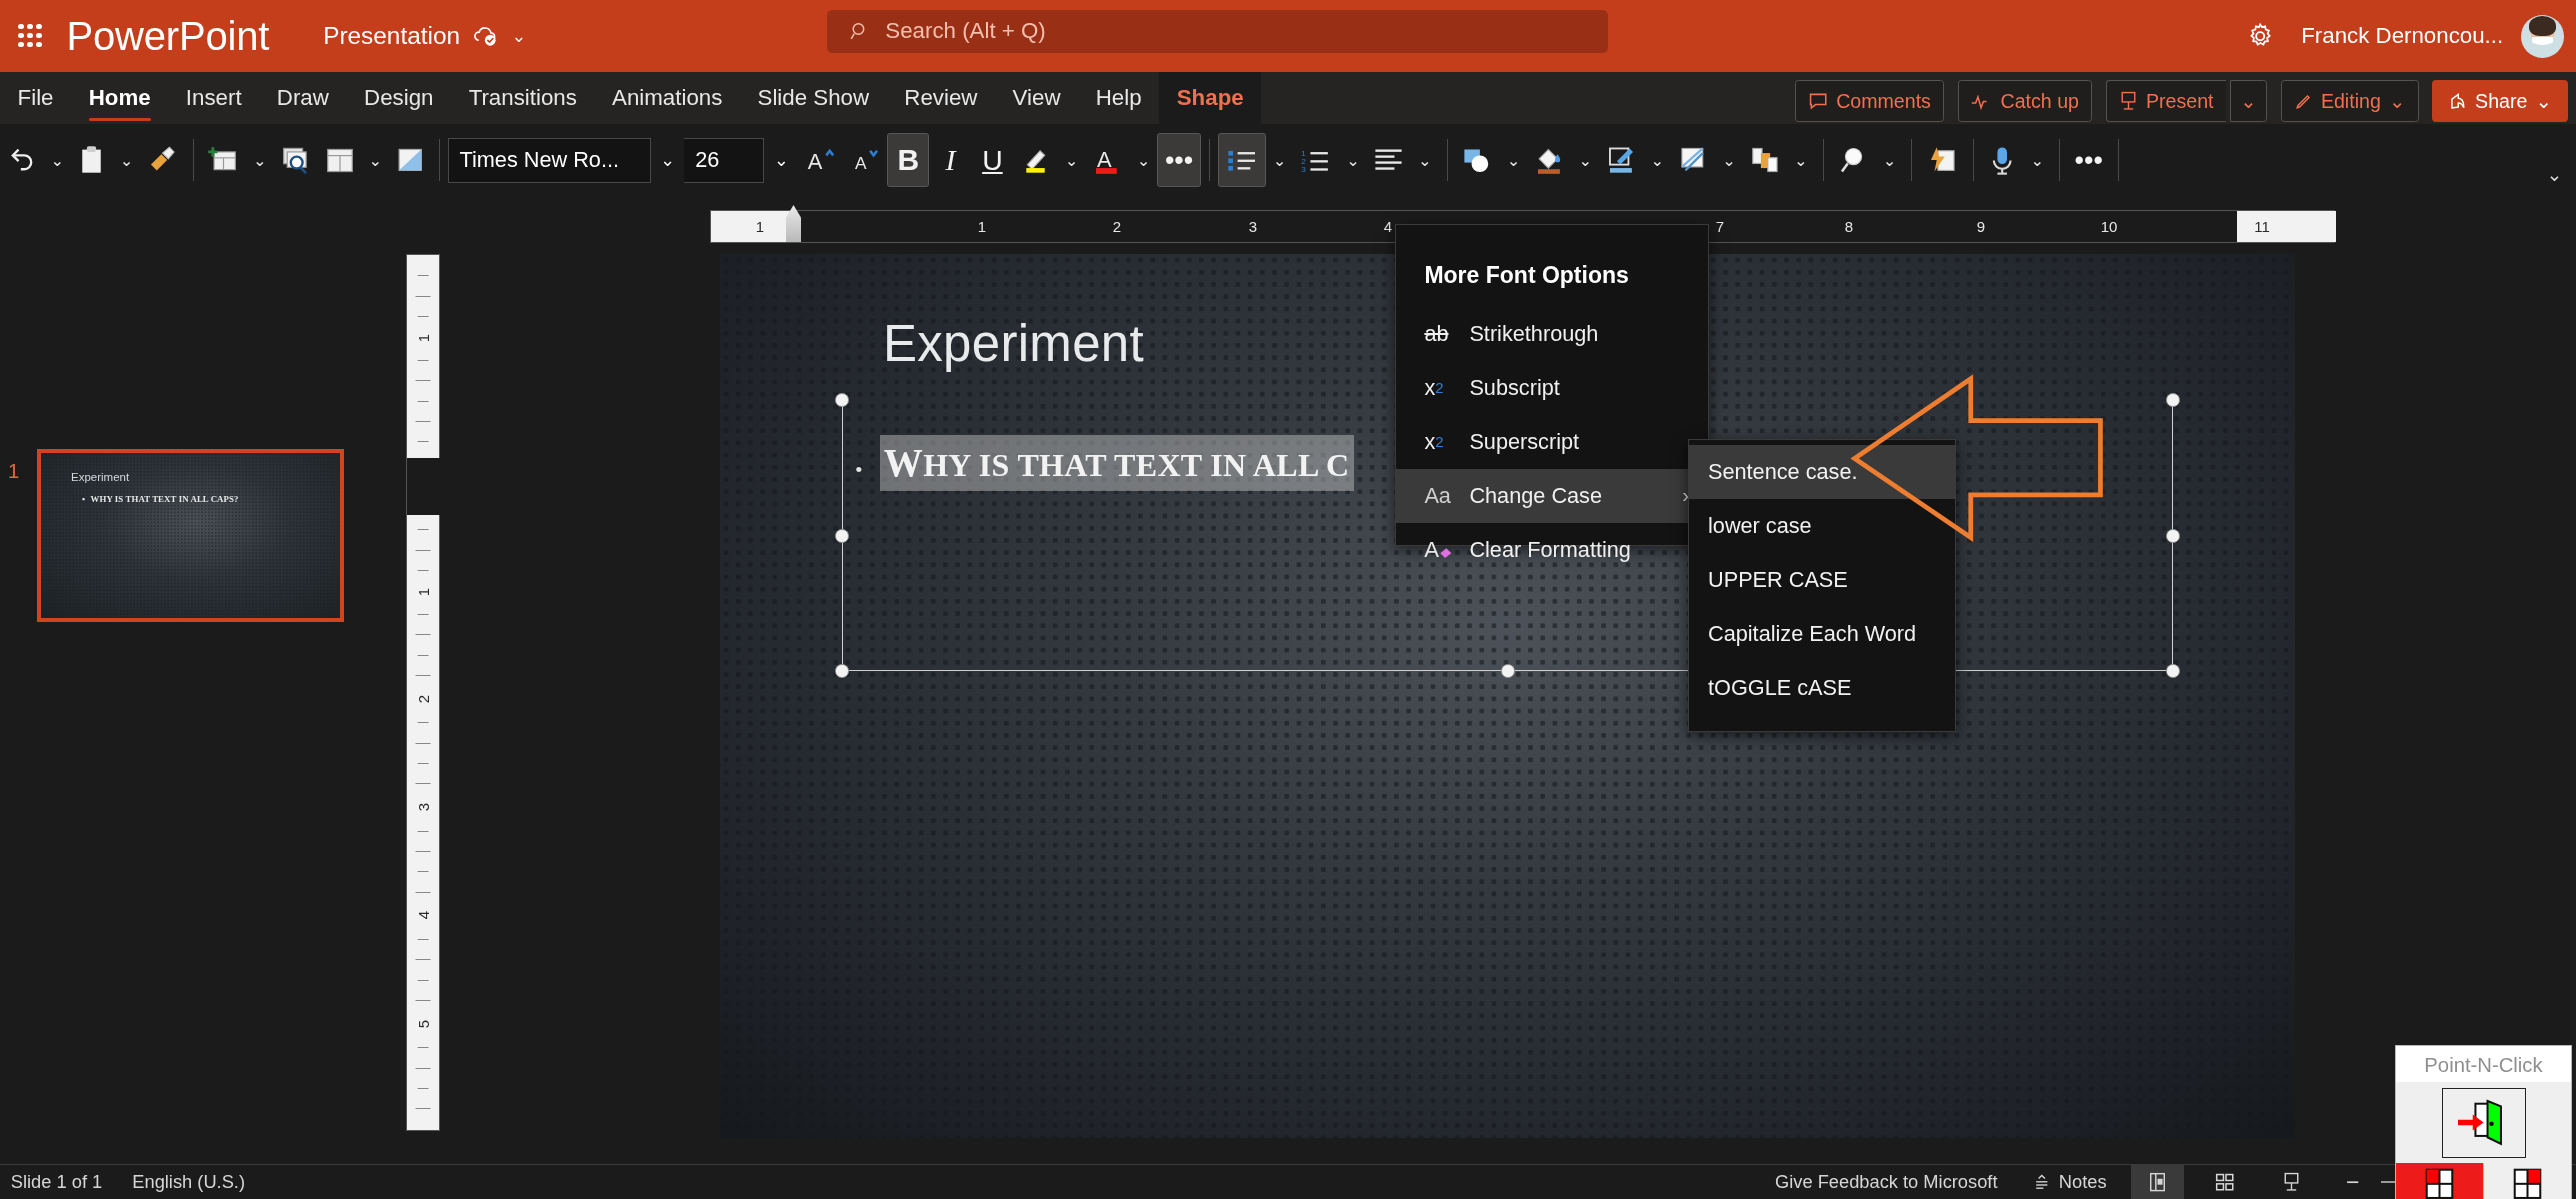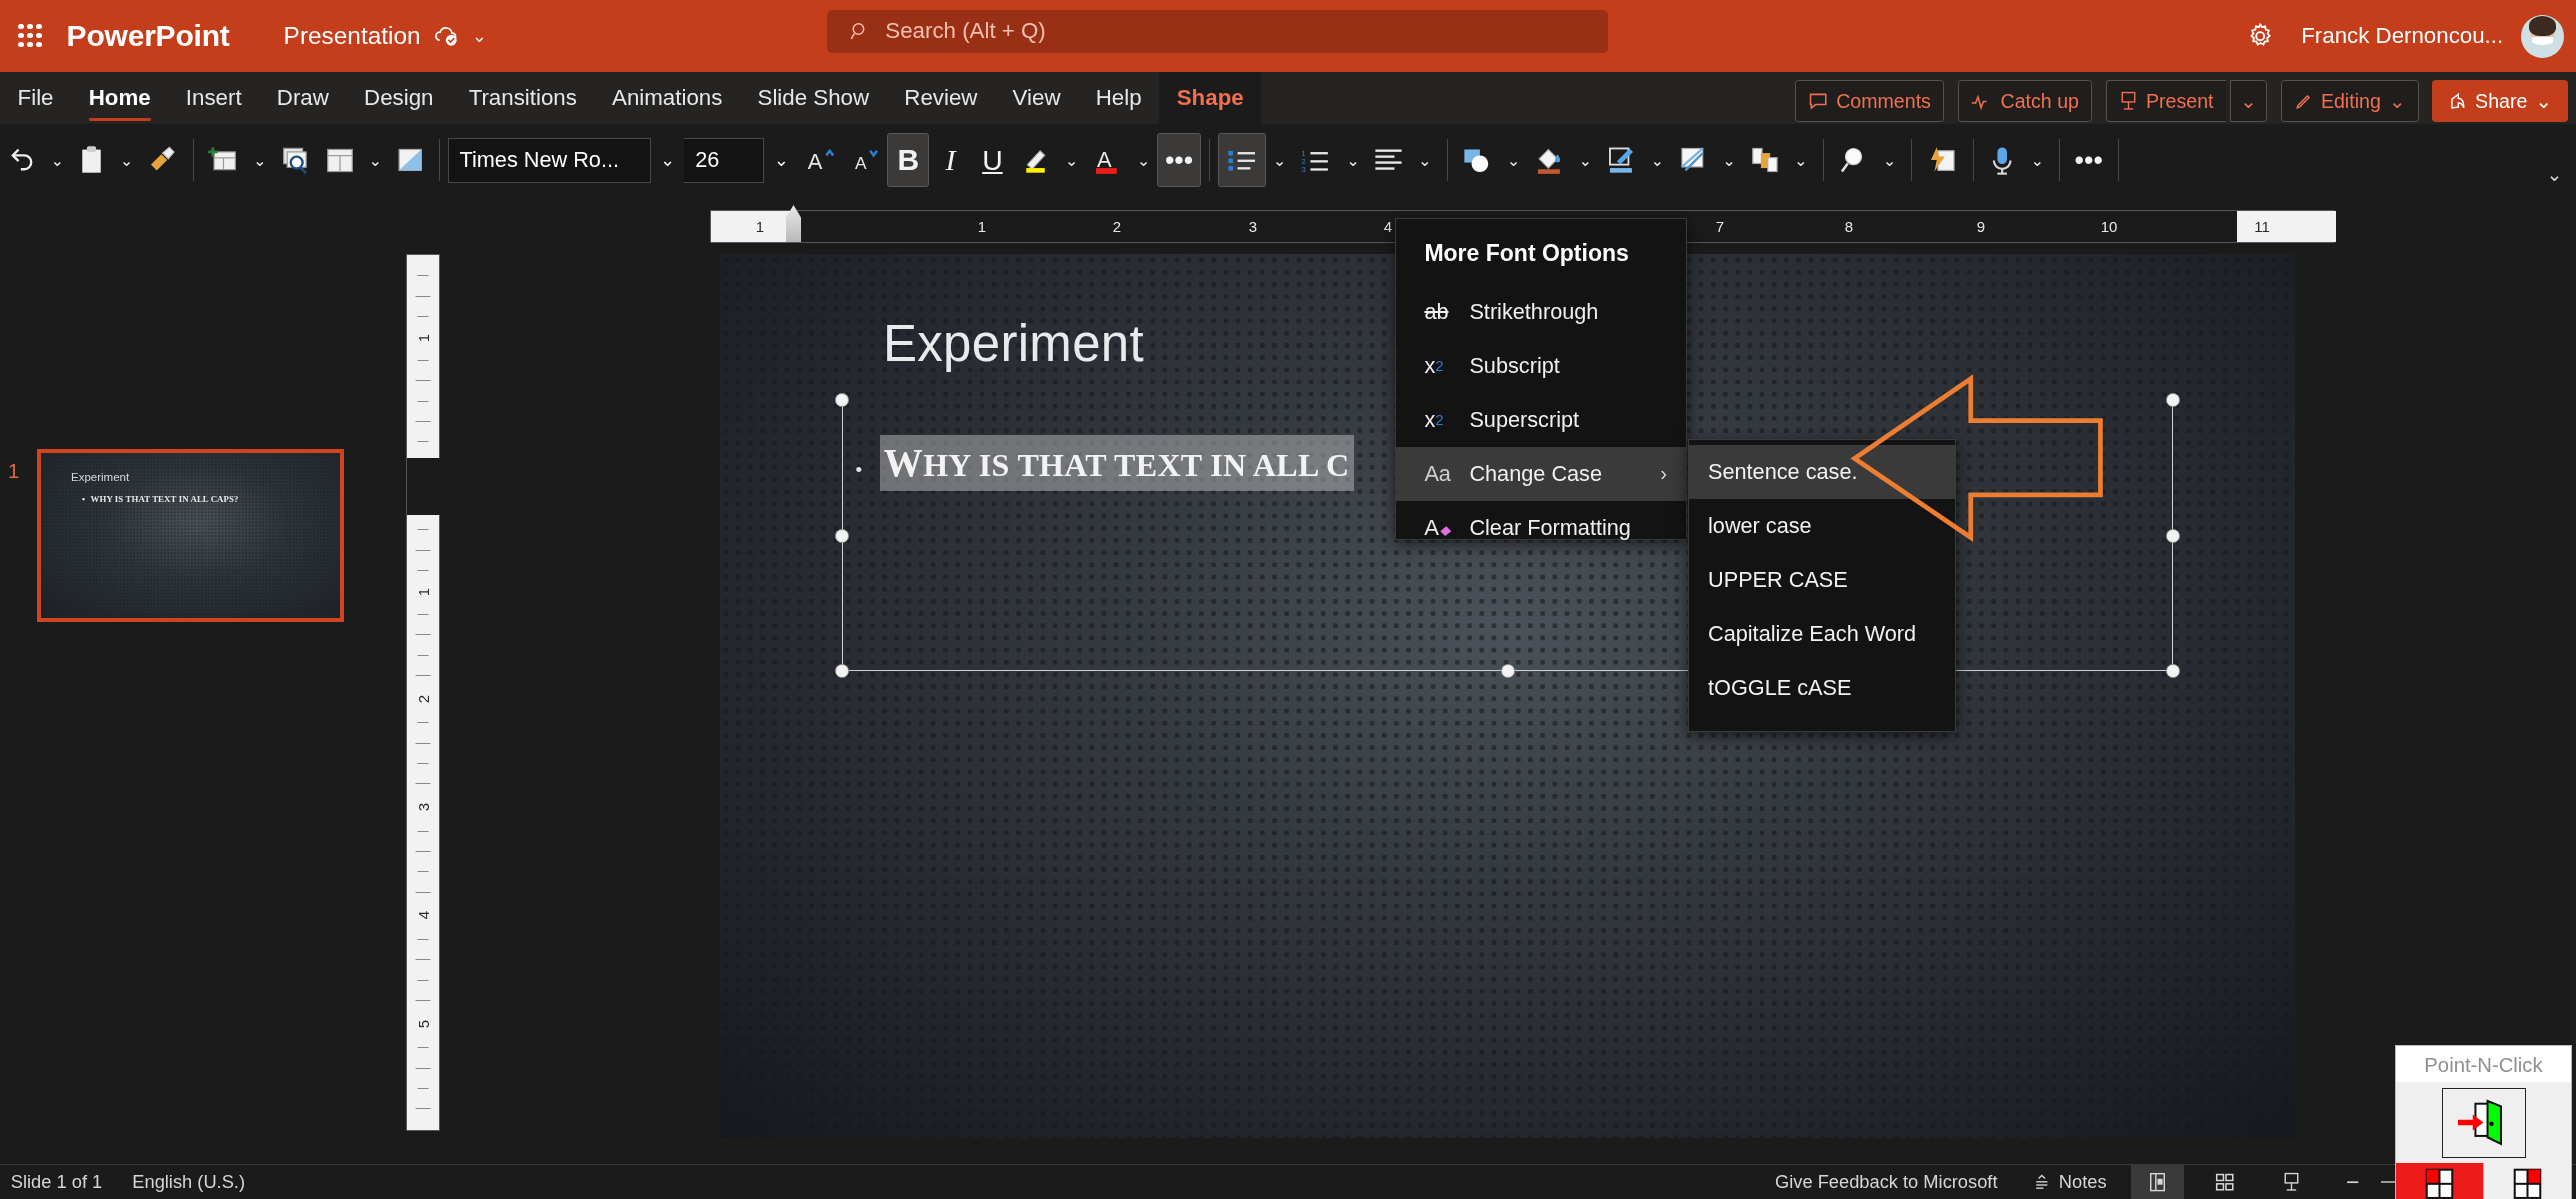--- a/index.html
+++ b/index.html
@@ -17,21 +17,21 @@
     display: flex; align-items: center;
   }
   .waffle { width: 53px; display: flex; justify-content: center; margin-left: 4.1px; }
   .waffle-grid {
     width: 24.4px; height: 24.4px;
     display: grid; grid-template-columns: repeat(3,1fr); grid-template-rows: repeat(3,1fr);
     gap: 2.7px;
   }
   .waffle-grid i { background: #fff; border-radius: 50%; display:block; width:5.4px; height:5.4px; }
   .app-name {
-    color: #fff; font-size: 30px; font-weight: 700; margin-left: 9.5px; letter-spacing: -0.2px;
+    color: #fff; font-size: 40px; font-weight: 400; margin-left: 9.5px; letter-spacing: -0.2px;
   }
   .doc-name { color: #fff; font-size: 24.4px; margin-left: 54px; font-weight: 400; }
   .cloud-badge { margin-left: 12.2px; width: 27px; height: 24.4px; position: relative; }
   .chev-sm { color: #fff; font-size: 17.6px; margin-left: 12.2px; opacity: .95; }
 
   .searchbox {
     position: absolute; left: 827px; top: 9.5px; width: 781px; height: 43px;
     background: rgba(0,0,0,0.22); border-radius: 5.4px;
     display: flex; align-items: center; padding-left: 23px;
   }
@@ -185,23 +185,23 @@
     white-space: nowrap;
   }
   .bullet-text .cap1 { font-size: 39px; }
   .handle {
     position: absolute; width: 13.5px; height: 13.5px; border-radius: 50%;
     background: #f3f3f3; border: 1.4px solid #8a8a8a;
   }
 
   
   .menu1 {
-    position: absolute; left: 1395px; top: 218px; width: 292px; height: 322px;
+    position: absolute; left: 1395px; top: 224px; width: 314px; height: 322px;
     background: #141313; border: 0.7px solid #3a3a3a; box-shadow: 0 4.1px 15px rgba(0,0,0,.6);
-    padding: 6px 0;
+    padding: 22px 0;
   }
   .menu-head { color: #fff; font-size: 23px; font-weight: 700; padding: 15px 0 17.6px 28.4px; }
   .mitem {
     display: flex; align-items: center; height: 54px; padding-left: 28.4px; color: #f0f0f0; font-size: 21.7px;
     position: relative;
   }
   .mitem.hl { background: #3a3a3a; }
   .mi-ico { width: 45px; flex: none; display: flex; align-items: center; font-size: 21.7px; }
   .mi-sub { position: absolute; right: 19px; font-size: 20.3px; color: #dcdcdc; }
 

